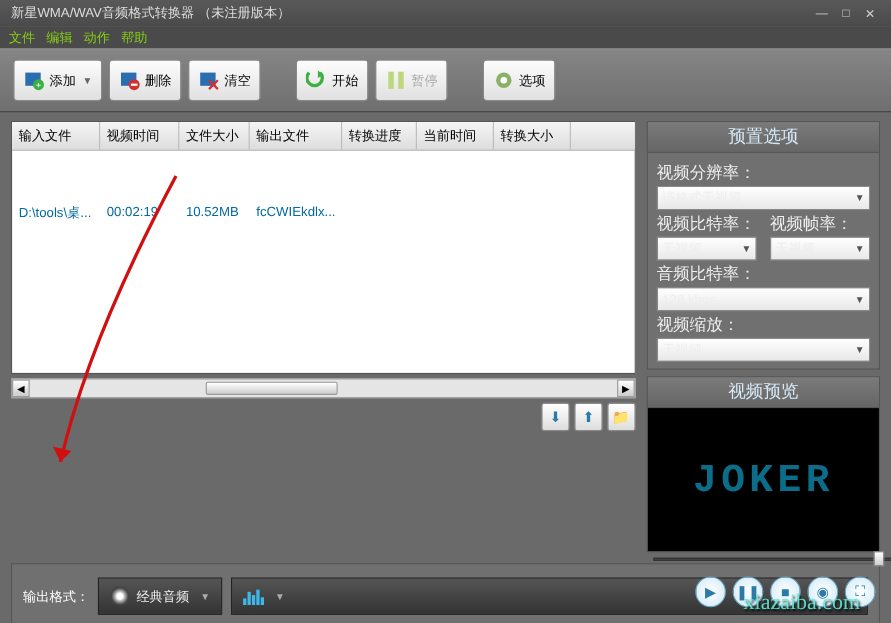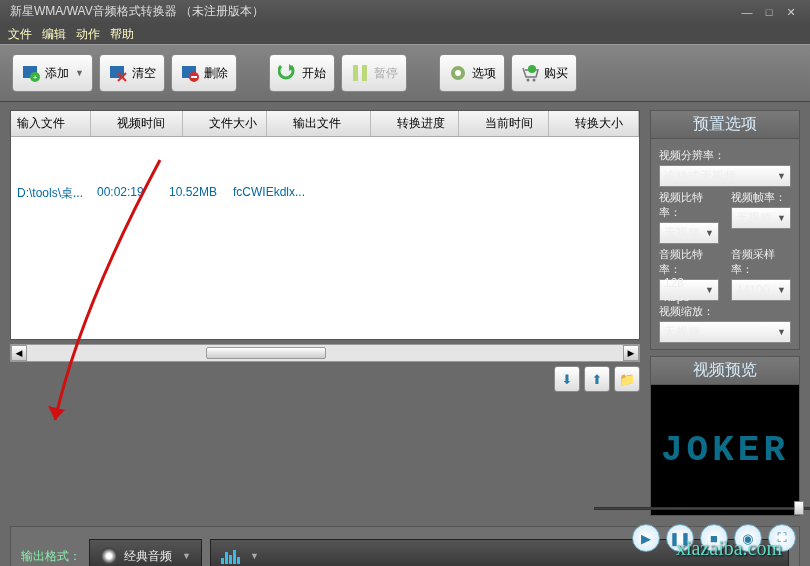--- a/index.html
+++ b/index.html
@@ -2,63 +2,63 @@
 <html><head>
 <meta charset="utf-8">
 <style>
 * { box-sizing: border-box; margin: 0; padding: 0; font-family: "Microsoft YaHei", "SimSun", sans-serif; }
 body { width: 810px; height: 566px; background: #6a6a6a; overflow: hidden; position: relative; }
 
 .titlebar { height: 24px; background: linear-gradient(#595959,#4a4a4a); color: #ddd; font-size: 12px; padding: 4px 10px; display: flex; align-items: flex-end; }
 .titlebar .spacer { flex: 1; }
 .titlebar .winbtn { width: 18px; height: 14px; margin-left: 4px; color: #ccc; font-size: 11px; text-align: center; cursor: pointer; }
 
-.menubar { height: 20px; background: #4a4a4a; color: #fef9c3; font-size: 12px; padding: 2px 8px; display: flex; gap: 10px; }
+.menubar { height: 20px; background: #4a4a4a; color: #84cc16; font-size: 12px; padding: 2px 8px; display: flex; gap: 10px; }
 .menubar span { cursor: pointer; }
 
 .toolbar { height: 58px; background: linear-gradient(#858585,#6f6f6f); border-top:1px solid #999; border-bottom:1px solid #444; display:flex; align-items:center; padding: 0 12px; gap: 6px; }
 .tbtn { height: 38px; min-width: 64px; background: linear-gradient(#fdfdfd,#e0e0e0); border:1px solid #888; border-radius:4px; display:flex; align-items:center; justify-content:center; gap:4px; font-size:12px; cursor:pointer; padding:0 8px; }
 .tbtn .ico { width:20px; height:20px; display:flex; align-items:center; justify-content:center; }
 .tbtn .dd { font-size:9px; color:#666; margin-left:2px; }
 .gap { width: 20px; }
 
 .mainrow { display:flex; padding: 8px 10px 4px 10px; gap: 10px; }
 
 .leftcol { flex: 1; display:flex; flex-direction:column; }
 .tablewrap { border:1px solid #555; background:#fff; height:230px; display:flex; flex-direction:column; }
-.thead { display:flex; background:linear-gradient(#f5f5f5,#ddd); border-bottom:1px solid #aaa; font-size:12px;gap:20px; }
+.thead { display:flex; background:linear-gradient(#f5f5f5,#ddd); border-bottom:1px solid #aaa; font-size:12px; }
 .thead .th { padding:4px 6px; border-right:1px solid #bbb; }
 .trow { display:flex; font-size:12px; color:#0369a1;margin-top:44px; }
 .trow .td { padding:4px 6px; overflow:hidden; white-space:nowrap; text-overflow:ellipsis; }
 .col0{width:80px} .col1{width:72px} .col2{width:64px} .col3{width:84px} .col4{width:68px} .col5{width:70px} .col6{width:70px}
 
 .hscroll { height:18px; background:#e5e5e5; border:1px solid #999; margin-top:4px; display:flex; align-items:center; }
 .hscroll .arrow{width:16px;height:16px;background:linear-gradient(#fff,#ccc);border:1px solid #999;font-size:9px;display:flex;align-items:center;justify-content:center;cursor:pointer;}
 .hscroll .track{flex:1;position:relative;height:14px;}
 .hscroll .thumb{position:absolute;left:30%;width:120px;height:12px;top:1px;background:linear-gradient(#fff,#ccc);border:1px solid #999;border-radius:2px;cursor:pointer;}
 
 .movebtns { display:flex; justify-content:flex-end; gap:4px; margin-top:4px; }
 .sqbtn{width:26px;height:26px;background:linear-gradient(#fff,#ddd);border:1px solid #888;border-radius:3px;display:flex;align-items:center;justify-content:center;cursor:pointer;font-size:13px;}
 
 .rightcol { width:212px; display:flex; flex-direction:column; gap:6px; }
 .panel { border:1px solid #555; background:#707070; }
 .panel .ptitle { text-align:center; color:#d5e9f6; font-size:16px; padding:3px 0; background:linear-gradient(#7a7a7a,#666); border-bottom:1px solid #555; }
 .panel .pbody { padding:6px 8px; font-size:12px; color:#eee; }
-.plabel { font-size:11px; color:#eee; margin:3px 0 2px 0;font-family:Liberation Serif, serif; }
+.plabel { font-size:15px; color:#eee; margin:3px 0 2px 0;font-family:Liberation Serif, serif; }
 .pselect { width:100%; height:22px; background:linear-gradient(#fff,#e8e8e8); border:1px solid #888; font-size:12px; padding:0 18px 0 4px; position:relative; cursor:pointer; display:flex; align-items:center; }
 .pselect::after { content:"▼"; position:absolute; right:4px; font-size:9px; color:#555; }
 .twocol { display:flex; gap:12px; }
 .twocol > div { flex:1; }
 
 .previewimg { width:100%; height:130px; background:#000; display:flex; align-items:center; justify-content:center; }
 .joker { font-family: Liberation Mono, monospace; font-size:36px; color:#0b6d8a; letter-spacing:4px; font-weight:bold; }
 
 .bottompanel { margin:6px 10px; border:1px solid #555; background:#707070; padding:12px 10px; position:relative; }
 .row { display:flex; align-items:center; gap:8px; margin-bottom:14px; }
-.lbl { font-size:12px; color:#86efac; width:60px; }
+.lbl { font-size:12px; color:#ffffff; width:60px; }
 .fmtbtn { height:34px; background:linear-gradient(#555,#333); border:1px solid #222; color:#eee; font-size:12px; display:flex; align-items:center; padding:0 10px; gap:6px; cursor:pointer; }
 .fmtbtn .dd{font-size:9px;color:#aaa;margin-left:4px;}
 .fmtbtn.long{flex:1; font-family:monospace;}
 .fmtbtn .disc{width:18px;height:18px;border-radius:50%;background:radial-gradient(#fff 20%,#ccc 30%,#444 60%);}
 .fmtbtn .eq{display:flex;gap:1px;align-items:flex-end;height:16px;}
 .fmtbtn .eq span{width:3px;background:#3db8e8;}
 .txtinput{flex:1;height:22px;background:#fff;border:1px solid #888;font-size:12px;padding:0 4px;}
 .btn{height:24px;padding:0 14px;background:linear-gradient(#fff,#ddd);border:1px solid #888;font-size:12px;cursor:pointer;}
 
 .arrow-overlay{position:absolute;pointer-events:none;}
@@ -97,34 +97,34 @@
           <text x="14" y="17" font-size="8" fill="#fff" text-anchor="middle">+</text>
         </svg>
       </span>
       <span>添加</span>
       <span class="dd">▼</span>
     </div>
   <div class="tbtn">
       <span class="ico">
         <svg width="20" height="20">
           <rect x="2" y="3" width="14" height="12" fill="#2a6db0"></rect>
-          <path d="M10 10 L18 18 M18 10 L10 18" stroke="#d03030" stroke-width="2"></path>
-        </svg>
-      </span>
-      <span>清空</span>
-    </div>
-  <div class="tbtn">
-      <span class="ico">
-        <svg width="20" height="20">
-          <rect x="2" y="3" width="14" height="12" fill="#2a6db0"></rect>
           <circle cx="14" cy="14" r="5" fill="#d03030"></circle>
           <rect x="11" y="13" width="6" height="2" fill="#fff"></rect>
         </svg>
       </span>
       <span>删除</span>
+    </div>
+  <div class="tbtn">
+      <span class="ico">
+        <svg width="20" height="20">
+          <rect x="2" y="3" width="14" height="12" fill="#2a6db0"></rect>
+          <path d="M10 10 L18 18 M18 10 L10 18" stroke="#d03030" stroke-width="2"></path>
+        </svg>
+      </span>
+      <span>清空</span>
     </div>
   <div class="gap"></div>
   <div class="tbtn">
       <span class="ico">
         <svg width="20" height="20">
           <path d="M3 3 A7 7 0 1 0 13 3" fill="none" stroke="#3cb043" stroke-width="3"></path>
           <path d="M11 1 L16 5 L11 8 Z" fill="#3cb043"></path>
         </svg>
       </span>
       <span>开始</span>
@@ -140,31 +140,20 @@
     </div>
   <div class="gap"></div>
   <div class="tbtn">
       <span class="ico">
         <svg width="20" height="20">
           <circle cx="10" cy="10" r="7" fill="#8ab06a"></circle>
           <circle cx="10" cy="10" r="3" fill="#fff"></circle>
         </svg>
       </span>
       <span>选项</span>
-    </div>
-  <div class="tbtn">
-      <span class="ico">
-        <svg width="20" height="20">
-          <path d="M3 5 L6 14 L16 14 L18 7 L5 7" fill="none" stroke="#777" stroke-width="1.5"></path>
-          <circle cx="8" cy="17" r="1.5" fill="#777"></circle>
-          <circle cx="14" cy="17" r="1.5" fill="#777"></circle>
-          <circle cx="12" cy="6" r="4" fill="#3cb043"></circle>
-        </svg>
-      </span>
-      <span>购买</span>
     </div>
 </div>
 
 <div class="mainrow">
   <div class="leftcol">
     <div class="tablewrap">
       <div class="thead">
         <div class="th col0">输入文件</div>
         <div class="th col1">视频时间</div>
         <div class="th col2">文件大小</div>
@@ -225,26 +214,20 @@
               </div>
             </div>
         </div>
         <div class="twocol">
           <div>
               <div class="plabel">音频比特率：</div>
               <div class="pselect">
                 <span>128 kbps</span>
               </div>
             </div>
-          <div>
-              <div class="plabel">音频采样率：</div>
-              <div class="pselect">
-                <span>44100</span>
-              </div>
-            </div>
         </div>
         <div class="plabel">视频缩放：</div>
         <div class="pselect">
             <span>无视频</span>
           </div>
       </div>
     </div>
     <div class="panel">
       <div class="ptitle">视频预览</div>
       <div class="previewimg">

